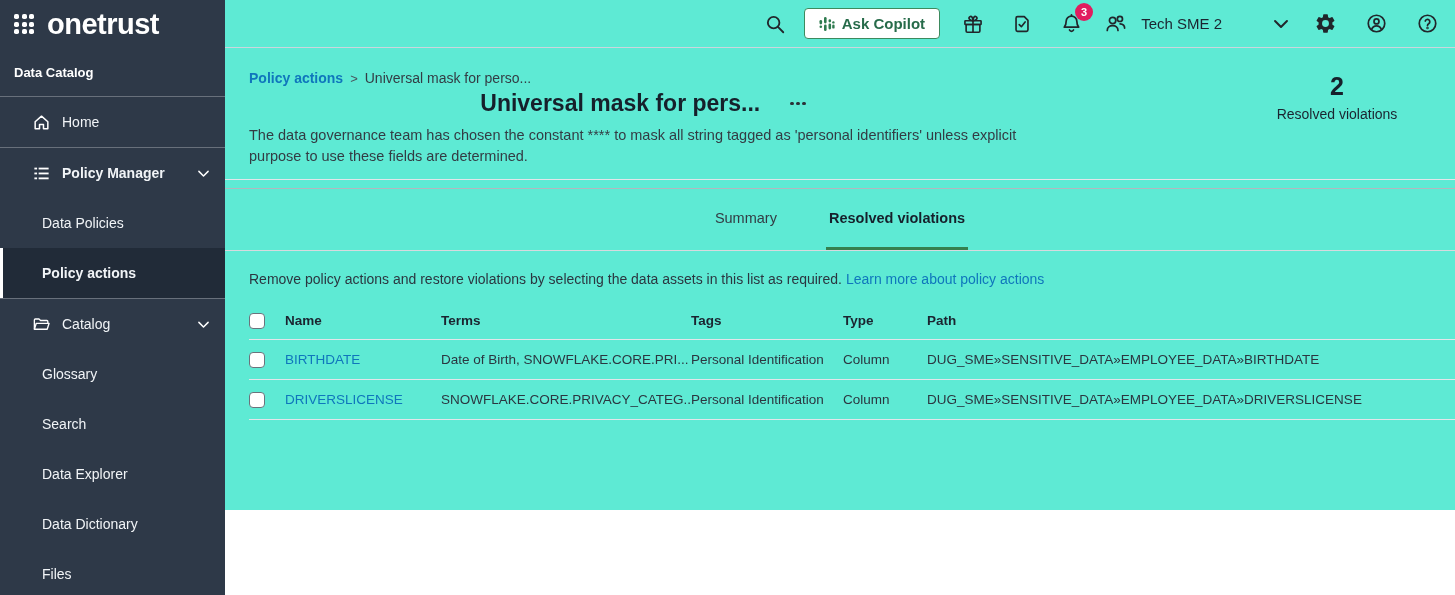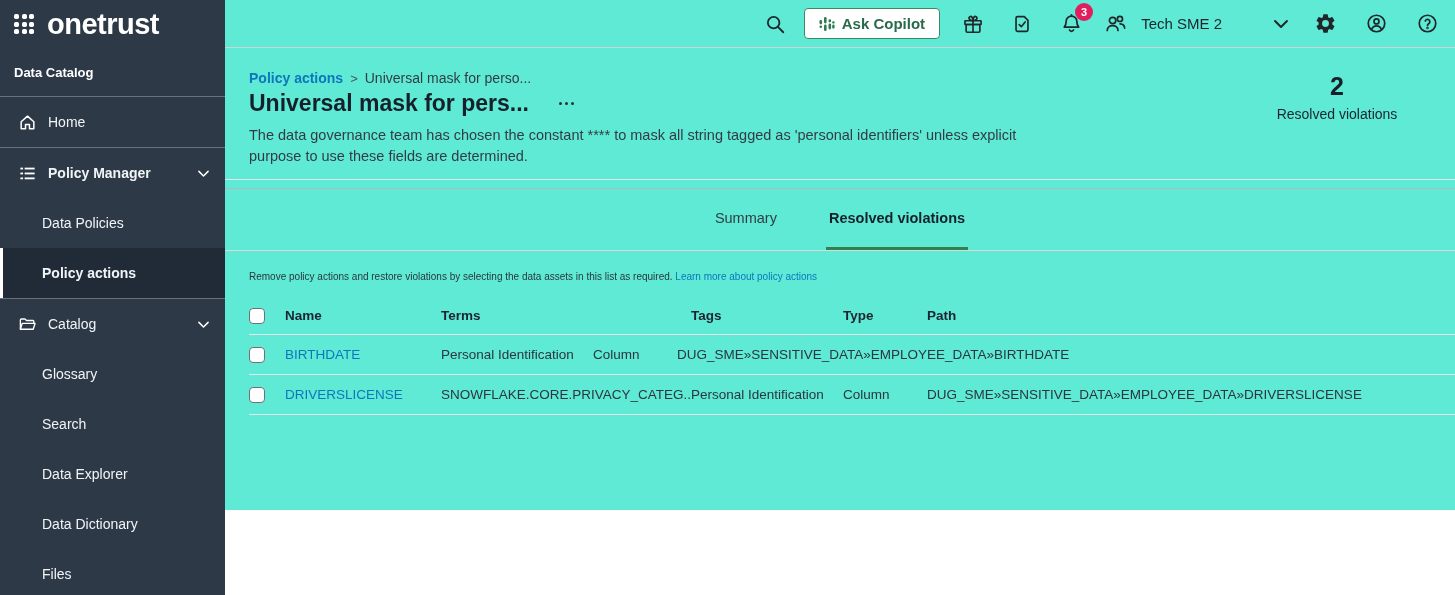--- a/index.html
+++ b/index.html
@@ -10,21 +10,21 @@
   
   .sidebar { width:225px; min-width:225px; height:595px; background:#2e3948; color:#fff; }
   .logo-row { height:48px; display:flex; align-items:center; padding-left:14px; gap:13px; }
   .waffle { display:grid; grid-template-columns:repeat(3,5px); grid-auto-rows:5px; gap:2.5px; }
   .waffle i { width:5px; height:5px; background:#fff; border-radius:1.8px; display:block; }
   .wordmark { font-size:29px; font-weight:700; letter-spacing:-0.5px; color:#fff; }
   .product-label { height:49px; display:flex; align-items:center; padding-left:14px;
     font-size:13px; font-weight:700; border-bottom:1px solid rgba(255,255,255,.28); }
   .nav-group { border-bottom:1px solid rgba(255,255,255,.28); }
   .nav-group:last-child { border-bottom:none; }
-  .nav-item { height:50px; display:flex; align-items:center; padding-left:18px;
+  .nav-item { height:50px; display:flex; align-items:center; padding-left:32px;
     font-size:14px; color:#f1f4f7; position:relative; cursor:pointer; }
   .nav-item .nav-icon { width:24px; margin-right:6px; display:flex; align-items:center; }
   .nav-item.sub { padding-left:42px; }
   .nav-item.bold { font-weight:700;text-align:center; }
   .nav-item.active { background:#212b38; font-weight:700; border-left:3px solid #fff; padding-left:39px; }
   .nav-chevron { position:absolute; right:13px; top:17px; }
 
   
   .main { flex:1; display:flex; flex-direction:column; background:#5eead4; }
 
@@ -46,37 +46,37 @@
   .icon-chevron { margin-right:22px; }
   .icon-gear { margin-right:28px; }
   .icon-account { margin-right:28px; }
 
   .header-block { display:flex; justify-content:space-between; padding:22px 24px 12px 24px;
     border-bottom:1px solid #e3e6ea; }
   .breadcrumb { font-size:14px; display:flex; gap:7px; align-items:baseline; }
   .crumb-link { color:#0f76bc; font-weight:700; text-decoration:none; cursor:pointer; }
   .crumb-sep { color:#4a535c; font-size:13px; }
   .crumb-current { color:#333c44; }
-  .title-row { display:flex; align-items:center; gap:28px; margin-top:4px; }
+  .title-row { display:flex; align-items:center; gap:28px; margin-top:4px;justify-content:center; }
   .page-title { font-size:23px; font-weight:700; color:#16202b; }
   .meatball { display:flex; gap:2.5px; cursor:pointer; padding:6px 2px; }
   .meatball i { width:3.5px; height:3.5px; border-radius:50%; background:#2b3137; display:block; }
   .description { margin-top:8px; font-size:14.5px; line-height:21px; color:#333c44; max-width:790px; }
   .stat { text-align:center; margin:2px 24px 0 0; min-width:140px; }
   .stat-value { font-size:25px; font-weight:700; color:#16202b; }
   .stat-label { font-size:14px; color:#1b2430; margin-top:5px; }
 
   .block-gap { height:8px; }
   .card-top-line { border-top:1px solid #b2b8be; }
   .tabs { display:flex; justify-content:center; gap:46px; height:62px; border-bottom:1px solid #d6dade; }
   .tab { display:flex; align-items:center; padding:0 3px; font-size:14.5px; color:#333c44;
     border-bottom:3px solid transparent; cursor:pointer; }
   .tab.active { font-weight:700; color:#16202b; border-bottom-color:#35804f; }
 
-  .info-row { padding:20px 24px 15px 24px; font-size:10px; color:#2b3640; }
+  .info-row { padding:20px 24px 15px 24px; font-size:14px; color:#2b3640; }
   .info-link { color:#0f76bc; text-decoration:none; cursor:pointer; }
 
   .table { margin-left:24px; }
   .tr { display:flex; align-items:center; border-bottom:1px solid #e3e6ea; }
   .thead { height:38px; font-weight:700; font-size:13.5px; color:#1b2430; }
   .trow { height:40px; font-size:13.5px; color:#2b3640; }
   .td { padding-right:12px; white-space:nowrap; overflow:hidden; }
   .col-check { width:36px; display:flex; align-items:center; }
   .col-name { width:156px; }
   .col-terms { width:250px; }
@@ -303,20 +303,21 @@
         <div class="td col-tags">Tags</div>
         <div class="td col-type">Type</div>
         <div class="td col-path">Path</div>
       </div>
       <div id="tbody">
           <div class="tr trow">
             <div class="td col-check">
               <span class="checkbox"></span>
             </div>
             <div class="td col-name"><a class="cell-link">BIRTHDATE</a></div>
+            <div class="td col-terms">Date of Birth, SNOWFLAKE.CORE.PRI...</div>
             <div class="td col-tags">Personal Identification</div>
             <div class="td col-type">Column</div>
             <div class="td col-path">DUG_SME»SENSITIVE_DATA»EMPLOYEE_DATA»BIRTHDATE</div>
           </div>
           <div class="tr trow">
             <div class="td col-check">
               <span class="checkbox"></span>
             </div>
             <div class="td col-name"><a class="cell-link">DRIVERSLICENSE</a></div>
             <div class="td col-terms">SNOWFLAKE.CORE.PRIVACY_CATEG...</div>

